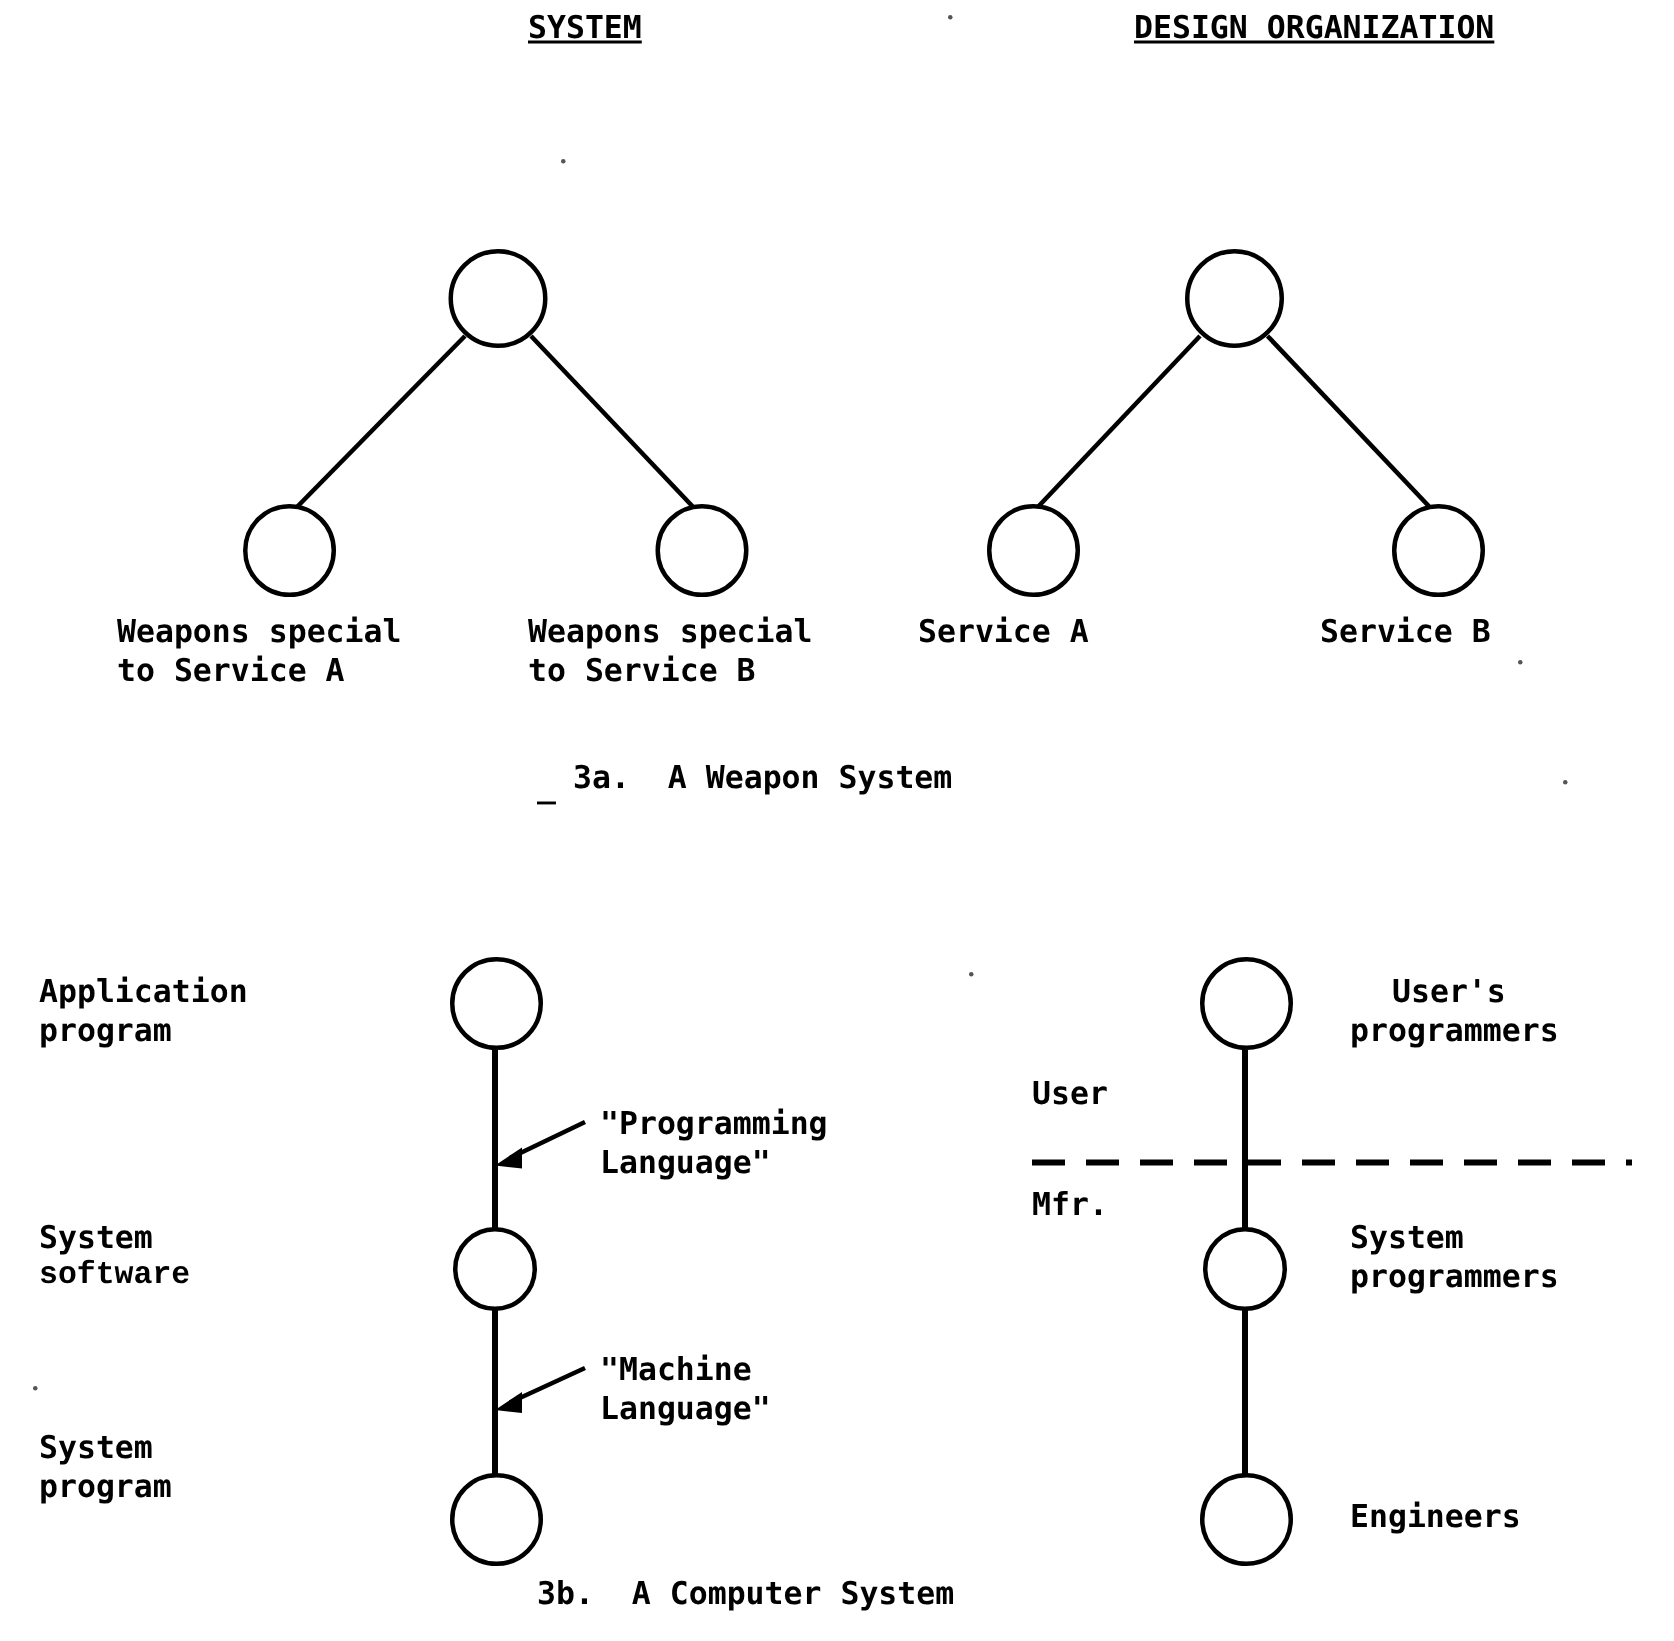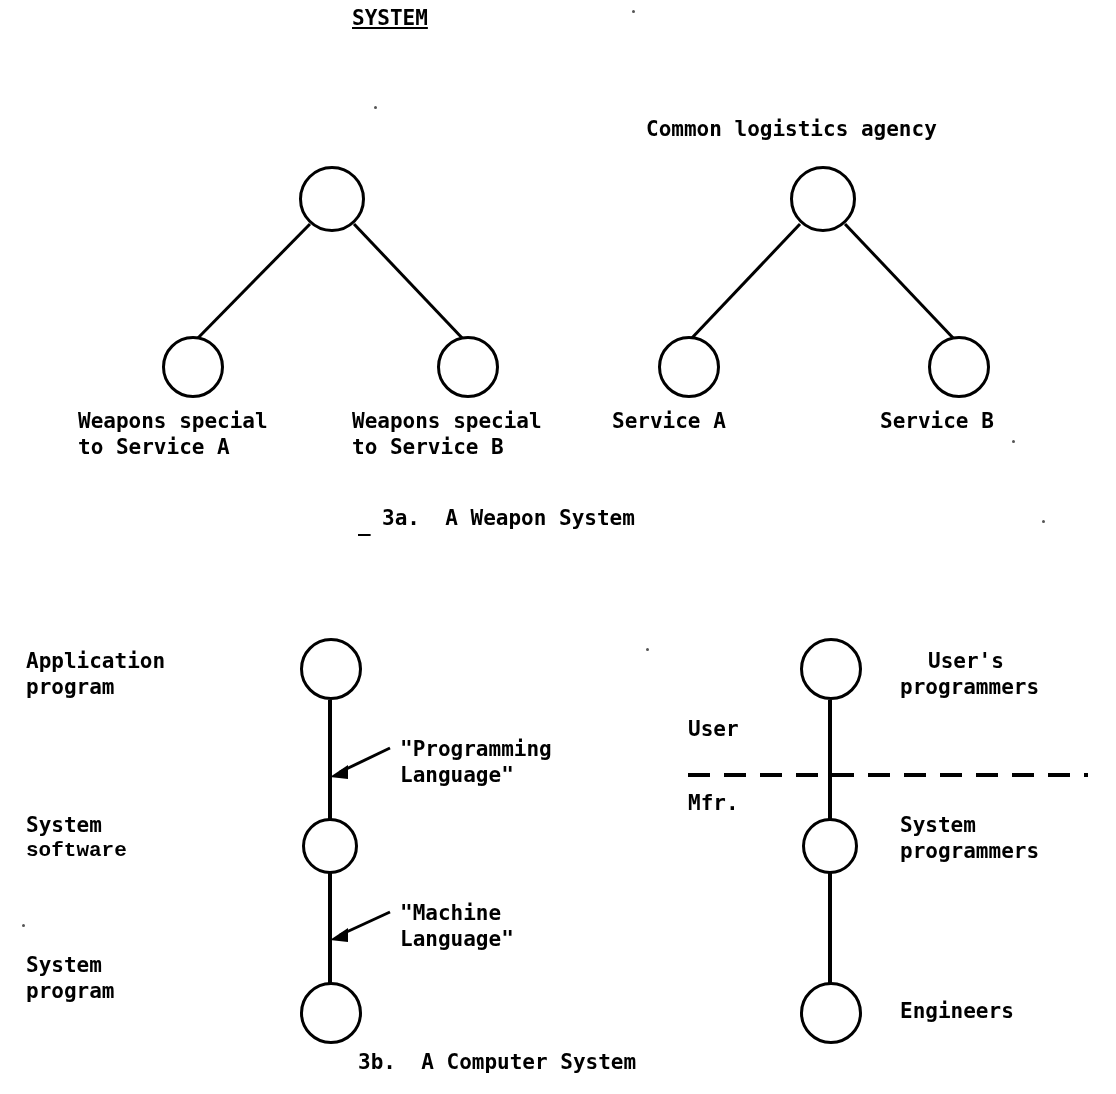--- a/index.html
+++ b/index.html
@@ -91,32 +91,32 @@
 
     <line x1="390" y1="748" x2="340" y2="772" stroke="#000" stroke-width="3"></line>
     <polygon points="330,777 348,765 348,779" fill="#000"></polygon>
     <line x1="390" y1="912" x2="340" y2="935" stroke="#000" stroke-width="3"></line>
     <polygon points="330,940 348,928 348,942" fill="#000"></polygon>
 
     <line x1="688" y1="775" x2="1088" y2="775" stroke="#000" stroke-width="4" stroke-dasharray="22,14"></line>
   </svg>
 
   <div class="hdr" style="left:352px; top:6px;">SYSTEM</div>
+  <div class="hdr" style="left:756px; top:6px;">DESIGN ORGANIZATION</div>
 
 
   <div class="node" style="left:299px; top:166px; width:66px; height:66px;"></div>
   <div class="node" style="left:162px; top:336px; width:62px; height:62px;"></div>
   <div class="node" style="left:437px; top:336px; width:62px; height:62px;"></div>
 
   <div class="lbl" style="left:78px; top:408px;">Weapons special</div>
   <div class="lbl" style="left:78px; top:434px;">to Service A</div>
   <div class="lbl" style="left:352px; top:408px;">Weapons special</div>
   <div class="lbl" style="left:352px; top:434px;">to Service B</div>
 
-  <div class="lbl" style="left:646px; top:116px;">Common logistics agency</div>
 
   <div class="node" style="left:790px; top:166px; width:66px; height:66px;"></div>
   <div class="node" style="left:658px; top:336px; width:62px; height:62px;"></div>
   <div class="node" style="left:928px; top:336px; width:62px; height:62px;"></div>
 
   <div class="lbl" style="left:612px; top:408px;">Service A</div>
   <div class="lbl" style="left:880px; top:408px;">Service B</div>
 
   <div class="caption" style="left:358px; top:512px;">_</div>
   <div class="caption" style="left:382px; top:506px;">3a.  A Weapon System</div>

